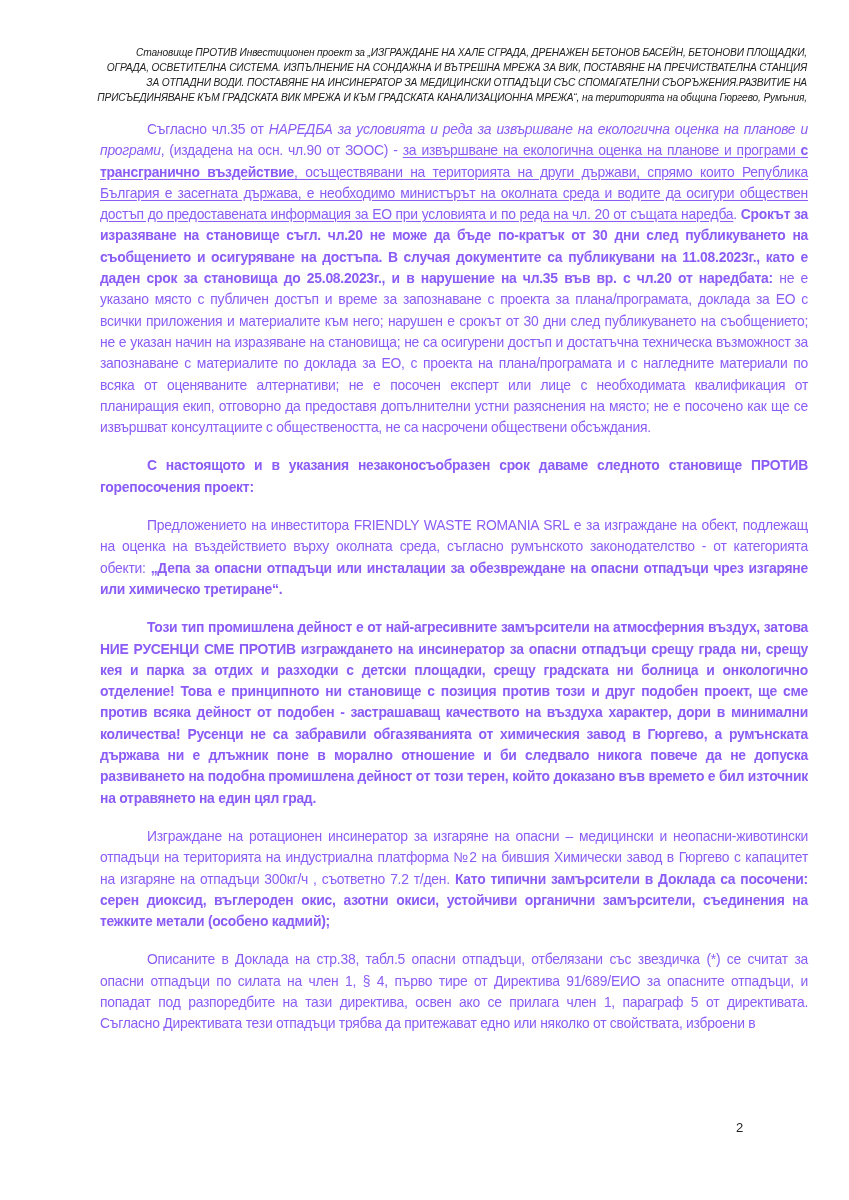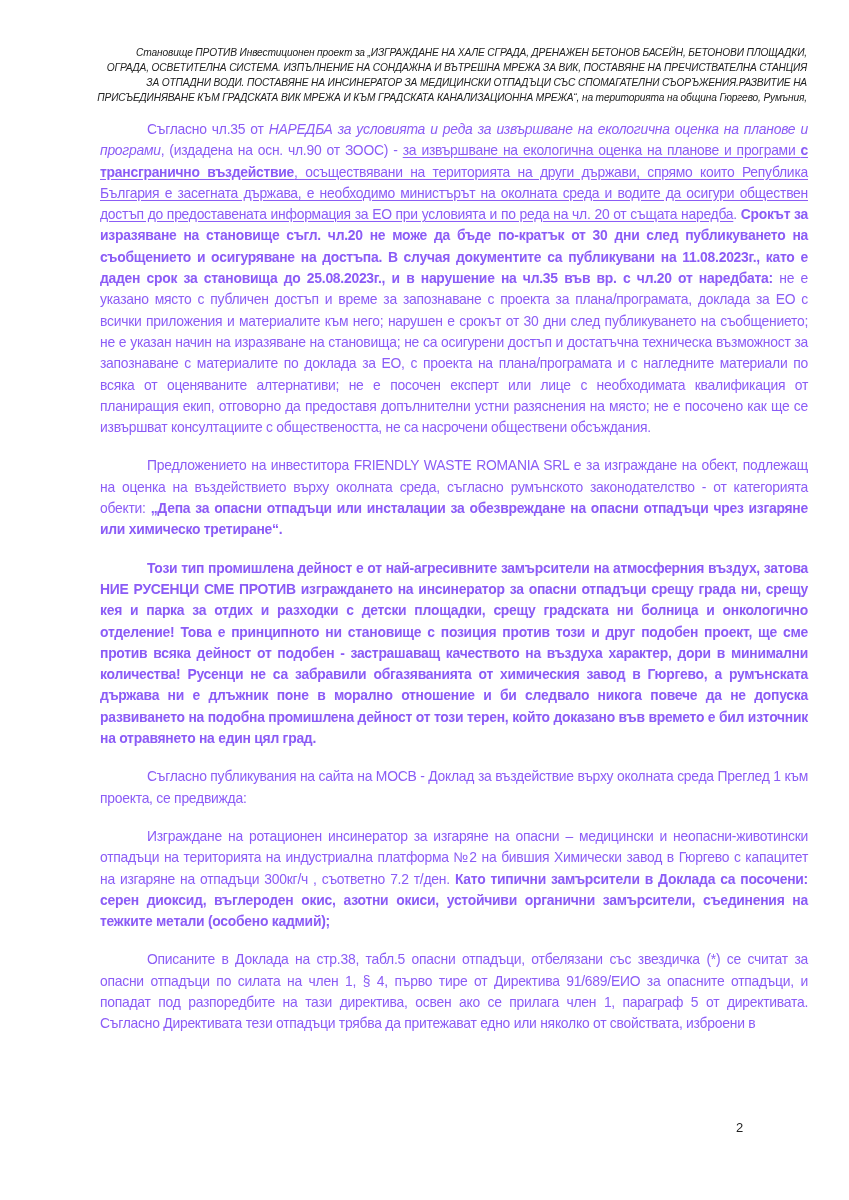--- a/index.html
+++ b/index.html
@@ -39,32 +39,32 @@
   <div class="header">
     <span>Становище ПРОТИВ  Инвестиционен проект за </span><span>„ИЗГРАЖДАНЕ НА ХАЛЕ СГРАДА, ДРЕНАЖЕН БЕТОНОВ БАСЕЙН, БЕТОНОВИ ПЛОЩАДКИ, ОГРАДА, ОСВЕТИТЕЛНА СИСТЕМА. ИЗПЪЛНЕНИЕ НА СОНДАЖНА И ВЪТРЕШНА МРЕЖА ЗА ВИК, ПОСТАВЯНЕ НА ПРЕЧИСТВАТЕЛНА СТАНЦИЯ ЗА ОТПАДНИ ВОДИ. ПОСТАВЯНЕ НА ИНСИНЕРАТОР ЗА МЕДИЦИНСКИ ОТПАДЪЦИ СЪС СПОМАГАТЕЛНИ СЪОРЪЖЕНИЯ.РАЗВИТИЕ НА ПРИСЪЕДИНЯВАНЕ КЪМ ГРАДСКАТА ВИК МРЕЖА И КЪМ ГРАДСКАТА КАНАЛИЗАЦИОННА МРЕЖА“</span><span>, на територията на  община Гюргево, Румъния,</span>
   </div>
 
   <div class="body-text">
 
     <p class="indent">
       <span>Съгласно чл.35 от </span><span class="i">НАРЕДБА за условията и реда за извършване на екологична оценка на планове и програми</span><span>, (издадена на осн. чл.90 от ЗООС) - </span><span class="u">за извършване на екологична оценка на планове и програми </span><span class="u b">с трансгранично въздействие</span><span class="u">, осъществявани на територията на други държави, спрямо които Република България е засегната държава, е необходимо министърът на околната среда и водите да осигури обществен достъп до предоставената информация за ЕО при условията и по реда на чл. 20 от същата наредба</span><span>. </span><span class="b">Срокът за изразяване на становище съгл. чл.20 не може да бъде по-кратък от 30 дни след публикуването на съобщението и осигуряване на достъпа. В случая документите са публикувани на 11.08.2023г., като е даден срок за становища до 25.08.2023г., и в нарушение на чл.35 във вр. с чл.20 от наредбата:</span><span> не е указано място с публичен достъп и време за запознаване с проекта за плана/програмата, доклада за ЕО с всички приложения и материалите към него; нарушен е срокът от 30 дни след публикуването на съобщението; не е указан начин на изразяване на становища; не са осигурени достъп и достатъчна техническа възможност за запознаване с материалите по доклада за ЕО, с проекта на плана/програмата и с нагледните материали по всяка от оценяваните алтернативи; не е посочен експерт или лице с необходимата квалификация от планиращия екип, отговорно да предоставя допълнителни устни разяснения на място; не е посочено как ще се извършват консултациите с обществеността, не са насрочени обществени обсъждания.</span>
     </p>
 
+    <p class="indent gap">
+      <span class="b">С настоящото и в указания незаконосъобразен срок даваме следното становище ПРОТИВ горепосочения проект:</span>
+    </p>
 
     <p class="indent gap">
       <span>Предложението на инвеститора FRIENDLY WASTE ROMANIA SRL е за изграждане на обект, подлежащ на оценка на въздействието върху околната среда, съгласно румънското законодателство - от категорията обекти: </span><span class="b">„Депа за опасни отпадъци или инсталации за обезвреждане на опасни отпадъци чрез изгаряне или химическо третиране“.</span>
     </p>
 
     <p class="indent gap">
       <span class="b">Този тип промишлена дейност е от най-агресивните замърсители на атмосферния въздух, затова НИЕ РУСЕНЦИ СМЕ ПРОТИВ изграждането на инсинератор за опасни отпадъци срещу града ни, срещу кея и парка за отдих и разходки с детски площадки, срещу градската ни болница и онкологично отделение! Това е принципното ни становище с позиция против този и друг подобен проект, ще сме против всяка дейност от подобен - застрашаващ качеството на въздуха характер, дори в минимални количества! Русенци не са забравили обгазяванията от химическия завод в Гюргево, а румънската държава ни е длъжник поне в морално отношение и би следвало никога повече да не допуска развиването на подобна промишлена дейност от този терен, който доказано във времето е бил източник на отравянето на един цял град.</span>
     </p>
 
-    <p class="indent gap">
-      <span>Съгласно публикувания на сайта на МОСВ - Доклад за въздействие върху околната среда Преглед 1 към проекта, се предвижда:</span>
-    </p>
 
     <p class="indent gap">
       <span>Изграждане на ротационен инсинератор за изгаряне на опасни – медицински и неопасни-животински отпадъци на територията на индустриална платформа №2 на бившия Химически завод в Гюргево с капацитет на изгаряне на отпадъци 300кг/ч , съответно 7.2 т/ден. </span><span class="b">Като типични замърсители в Доклада са посочени: серен диоксид, въглероден окис, азотни окиси, устойчиви органични замърсители, съединения на тежките метали (особено кадмий);</span>
     </p>
 
     <p class="indent gap">
       <span>Описаните в Доклада на стр.38, табл.5 опасни отпадъци, отбелязани със звездичка (*) се считат за опасни отпадъци по силата на член 1, § 4, първо тире от Директива 91/689/ЕИО за опасните отпадъци, и попадат под разпоредбите на тази директива, освен ако се прилага член 1, параграф 5 от директивата. Съгласно Директивата тези отпадъци трябва да притежават едно или няколко от свойствата, изброени в</span>
     </p>
 
   </div>

